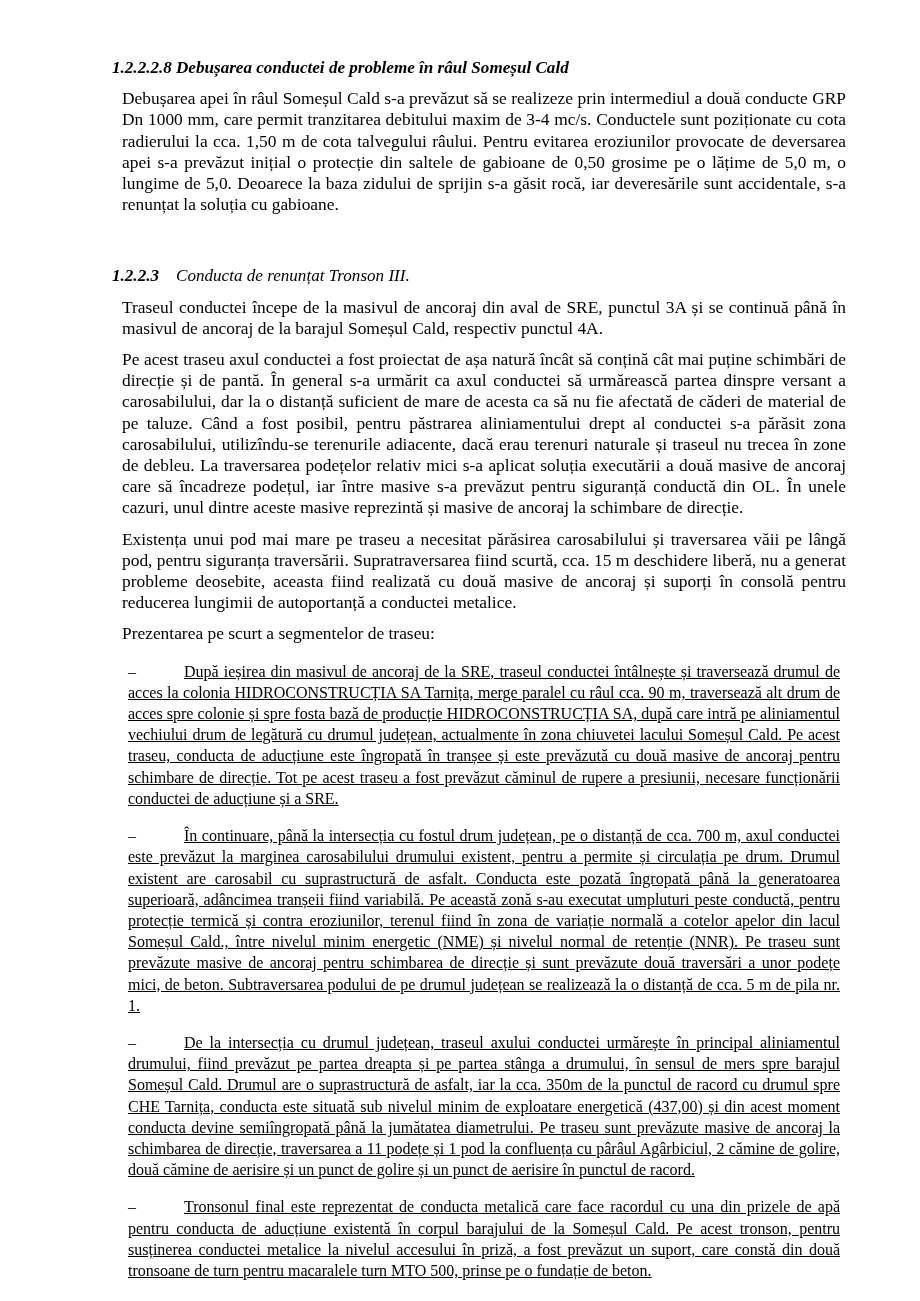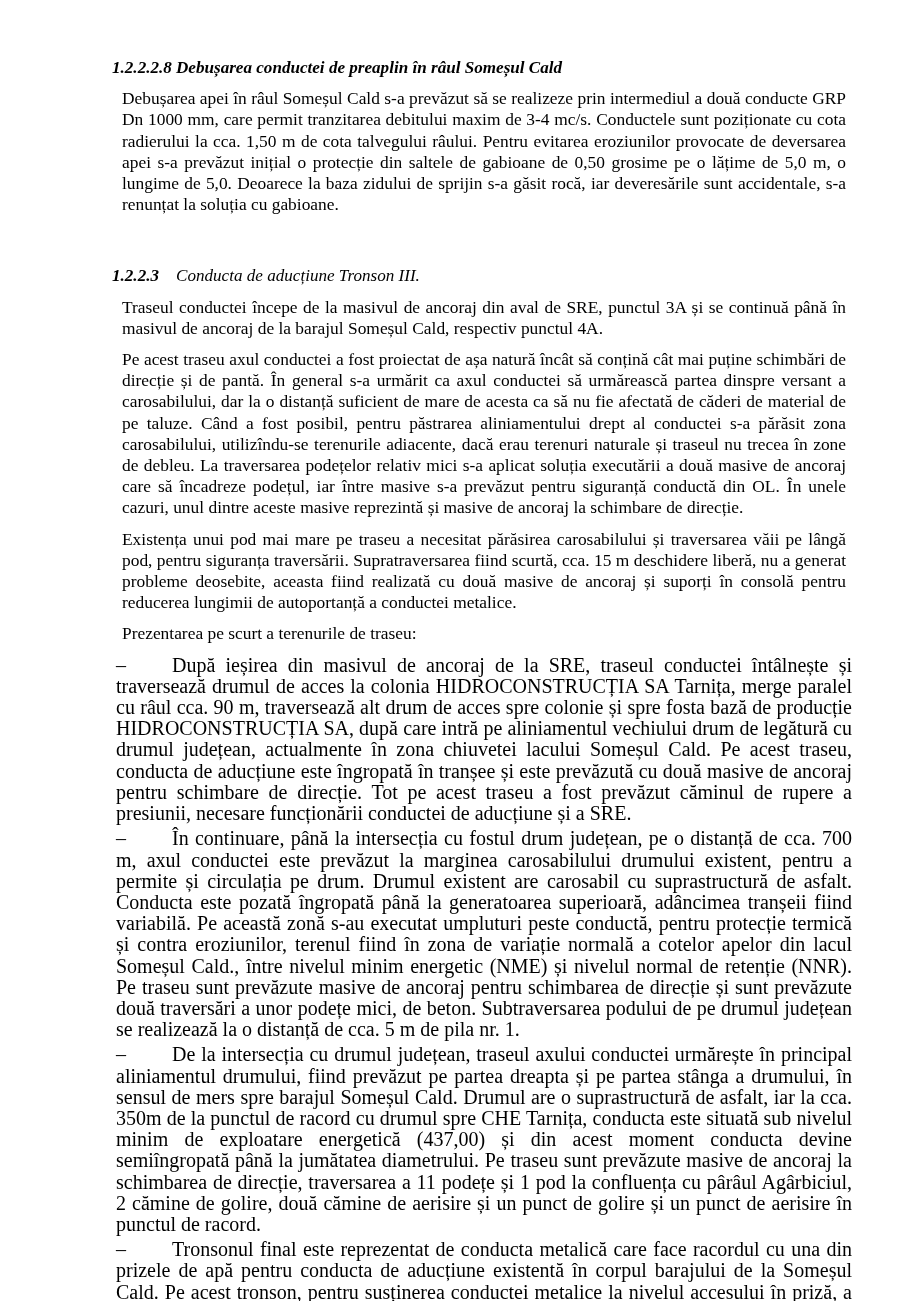--- a/index.html
+++ b/index.html
@@ -52,51 +52,52 @@
     margin: 10px;
     font-size: 17.4px;
     line-height: 21.2px;
     text-align: justify;
     text-justify: inter-word;
     hyphens: none;
   }
 
   
   p.dash-para {
-    margin: 4px;
-    font-size: 20px;
+    margin: 16px;
+    font-size: 16px;
     line-height: 21.2px;
     text-align: justify;
     hyphens: none;
+    text-decoration: underline;
   }
   p.dash-para .dash {
     display: inline-block;
     width: 56px;
   }
 
   .gap-section { height: 40px; }
 </style>
 </head>
 <body>
 
 <div class="page">
   <div class="content">
 
-    <h3 class="heading heading-l1"><span class="num">1.2.2.2.8</span><span>Debușarea conductei de preaplin în râul Someșul Cald</span></h3>
+    <h3 class="heading heading-l1"><span class="num">1.2.2.2.8</span><span>Debușarea conductei de probleme în râul Someșul Cald</span></h3>
 
     <p class="para">Debușarea apei în râul Someșul Cald s-a prevăzut să se realizeze prin intermediul a două conducte GRP Dn 1000 mm, care permit tranzitarea debitului maxim de 3-4 mc/s. Conductele sunt poziționate cu cota radierului la cca. 1,50 m de cota talvegului râului. Pentru evitarea eroziunilor provocate de deversarea apei s-a prevăzut inițial o protecție din saltele de gabioane de 0,50 grosime pe o lățime de 5,0 m, o lungime de 5,0. Deoarece la baza zidului de sprijin s-a găsit rocă, iar deveresările sunt accidentale, s-a renunțat la soluția cu gabioane.</p>
 
     <div class="gap-section"></div>
 
-    <h3 class="heading heading-l2"><span class="num">1.2.2.3</span><span>Conducta de aducțiune Tronson III.</span></h3>
+    <h3 class="heading heading-l2"><span class="num">1.2.2.3</span><span>Conducta de renunțat Tronson III.</span></h3>
 
     <p class="para">Traseul conductei începe de la masivul de ancoraj din aval de SRE, punctul 3A și se continuă până în masivul de ancoraj de la barajul Someșul Cald, respectiv punctul 4A.</p>
     <p class="para">Pe acest traseu axul conductei a fost proiectat de așa natură încât să conțină cât mai puține schimbări de direcție și de pantă. În general s-a urmărit ca axul conductei să urmărească partea dinspre versant a carosabilului, dar la o distanță suficient de mare de acesta ca să nu fie afectată de căderi de material de pe taluze. Când a fost posibil, pentru păstrarea aliniamentului drept al conductei s-a părăsit zona carosabilului, utilizîndu-se terenurile adiacente, dacă erau terenuri naturale și traseul nu trecea în zone de debleu. La traversarea podețelor relativ mici s-a aplicat soluția executării a două masive de ancoraj care să încadreze podețul, iar între masive s-a prevăzut pentru siguranță conductă din OL. În unele cazuri, unul dintre aceste masive reprezintă și masive de ancoraj la schimbare de direcție.</p>
     <p class="para">Existența unui pod mai mare pe traseu a necesitat părăsirea carosabilului și traversarea văii pe lângă pod, pentru siguranța traversării. Supratraversarea fiind scurtă, cca. 15 m deschidere liberă, nu a generat probleme deosebite, aceasta fiind realizată cu două masive de ancoraj și suporți în consolă pentru reducerea lungimii de autoportanță a conductei metalice.</p>
-    <p class="para">Prezentarea pe scurt a terenurile de traseu:</p>
+    <p class="para">Prezentarea pe scurt a segmentelor de traseu:</p>
 
     <p class="dash-para"><span class="dash">–</span><span>După ieșirea din masivul de ancoraj de la SRE, traseul conductei întâlnește și traversează drumul de acces la colonia HIDROCONSTRUCȚIA SA Tarnița, merge paralel cu râul cca. 90 m, traversează alt drum de acces spre colonie și spre fosta bază de producție HIDROCONSTRUCȚIA SA, după care intră pe aliniamentul vechiului drum de legătură cu drumul județean, actualmente în zona chiuvetei lacului Someșul Cald. Pe acest traseu, conducta de aducțiune este îngropată în tranșee și este prevăzută cu două masive de ancoraj pentru schimbare de direcție. Tot pe acest traseu a fost prevăzut căminul de rupere a presiunii, necesare funcționării conductei de aducțiune și a SRE.</span></p>
 
     <p class="dash-para"><span class="dash">–</span><span>În continuare, până la intersecția cu fostul drum județean, pe o distanță de cca. 700 m, axul conductei este prevăzut la marginea carosabilului drumului existent, pentru a permite și circulația pe drum. Drumul existent are carosabil cu suprastructură de asfalt. Conducta este pozată îngropată până la generatoarea superioară, adâncimea tranșeii fiind variabilă. Pe această zonă s-au executat umpluturi peste conductă, pentru protecție termică și contra eroziunilor, terenul fiind în zona de variație normală a cotelor apelor din lacul Someșul Cald., între nivelul minim energetic (NME) și nivelul normal de retenție (NNR). Pe traseu sunt prevăzute masive de ancoraj pentru schimbarea de direcție și sunt prevăzute două traversări a unor podețe mici, de beton. Subtraversarea podului de pe drumul județean se realizează la o distanță de cca. 5 m de pila nr. 1.</span></p>
 
     <p class="dash-para"><span class="dash">–</span><span>De la intersecția cu drumul județean, traseul axului conductei urmărește în principal aliniamentul drumului, fiind prevăzut pe partea dreapta și pe partea stânga a drumului, în sensul de mers spre barajul Someșul Cald. Drumul are o suprastructură de asfalt, iar la cca. 350m de la punctul de racord cu drumul spre CHE Tarnița, conducta este situată sub nivelul minim de exploatare energetică (437,00) și din acest moment conducta devine semiîngropată până la jumătatea diametrului. Pe traseu sunt prevăzute  masive de ancoraj la schimbarea de direcție, traversarea a 11 podețe și 1 pod la confluența cu pârâul Agârbiciul, 2 cămine de golire, două cămine de aerisire și un punct de golire și un punct de aerisire în punctul de racord.</span></p>
 
     <p class="dash-para"><span class="dash">–</span><span>Tronsonul final este reprezentat de conducta metalică care face racordul cu una din prizele de apă pentru conducta de aducțiune existentă în corpul barajului de la Someșul Cald. Pe acest tronson, pentru susținerea conductei metalice la nivelul accesului în priză, a fost prevăzut un suport, care constă din două tronsoane de turn pentru macaralele turn MTO 500, prinse pe o fundație de beton.</span></p>
 
   </div>

